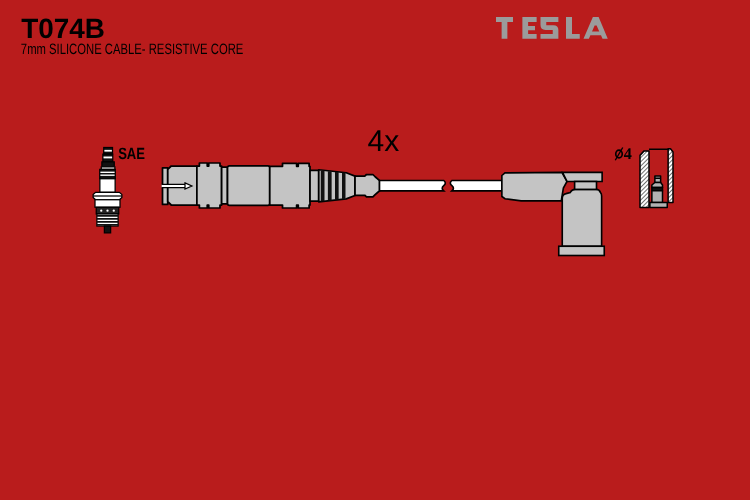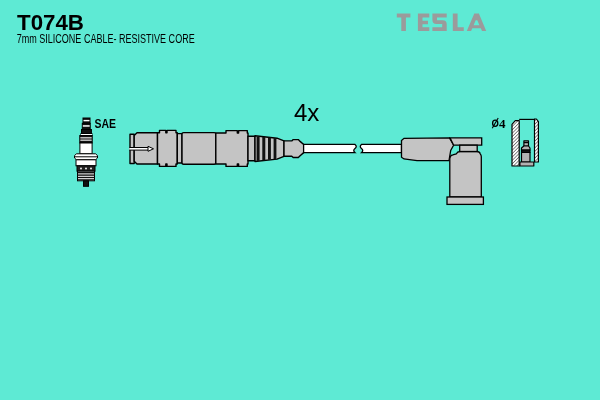--- a/index.html
+++ b/index.html
@@ -1,16 +1,16 @@
 <!DOCTYPE html>
 <html><head>
 <meta charset="utf-8">
 <style>
   html,body{margin:0;padding:0;background:#fff;}
-  #page{position:relative;width:600px;height:400px;background:#5eead4;overflow:hidden;
+  #page{position:relative;width:600px;height:400px;background:#b91c1c;overflow:hidden;
         font-family:"Liberation Sans", sans-serif;}
 </style>
 </head>
 <body>
 <div id="page">
 <svg width="600" height="400" viewBox="0 0 600 400">
   <defs>
     <pattern id="hatch" width="2.4" height="2.4" patternUnits="userSpaceOnUse" patternTransform="rotate(45)">
       <rect width="2.4" height="2.4" fill="#fff"></rect>
       <line x1="0" y1="0" x2="0" y2="2.4" stroke="#000" stroke-width="0.9"></line>

